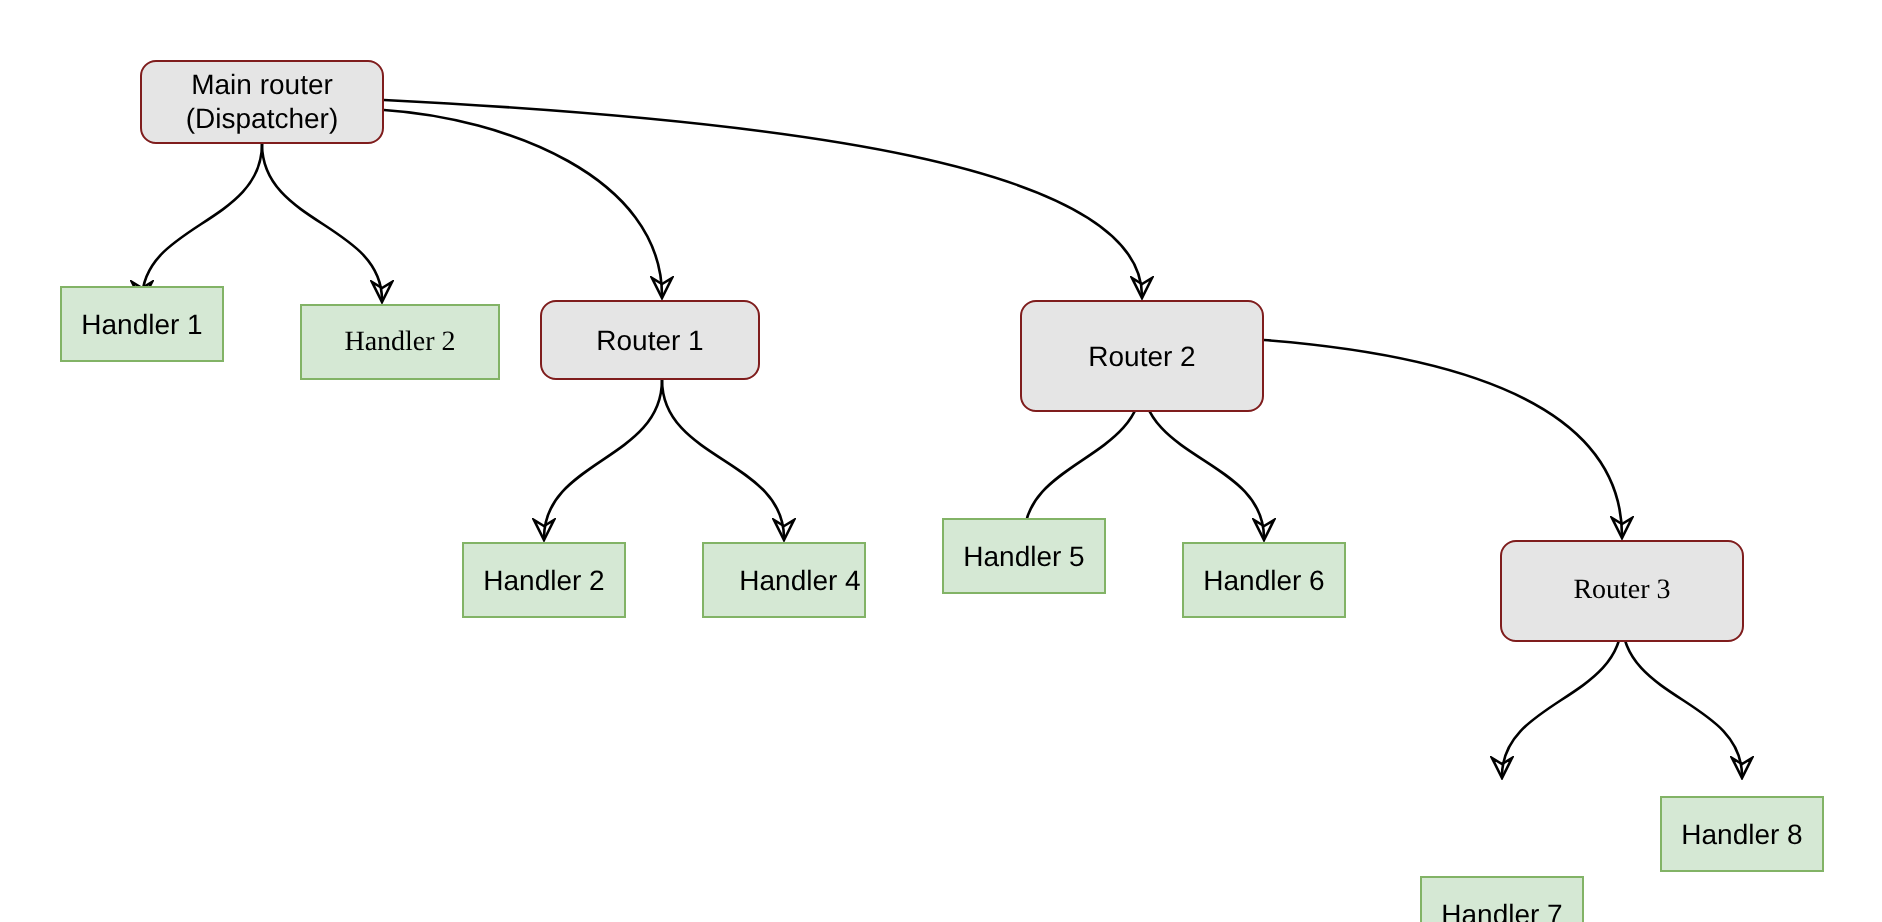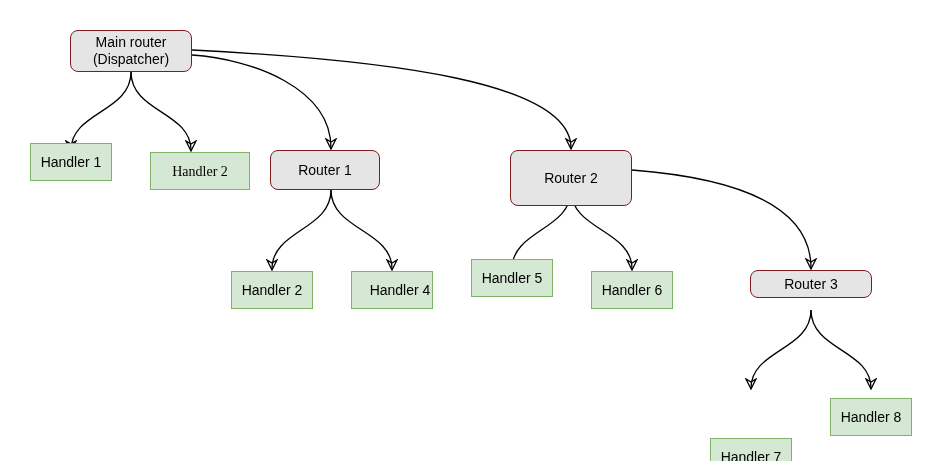--- a/index.html
+++ b/index.html
@@ -86,19 +86,19 @@
   <div class="node router" style="left:510px; top:150px; width:122px; height:56px;">Router 2</div>
 
   <div class="node handler" style="left:231px; top:271px; width:82px; height:38px;">Handler 2</div>
 
   <div class="node handler" style="left:351px; top:271px; width:82px; height:38px;padding-left:16px;">Handler 4</div>
 
   <div class="node handler" style="left:471px; top:259px; width:82px; height:38px;text-align:center;">Handler 5</div>
 
   <div class="node handler" style="left:591px; top:271px; width:82px; height:38px;">Handler 6</div>
 
-  <div class="node router" style="left:750px; top:270px; width:122px; height:28px;">Router 3</div>
+  <div class="node router" style="left:750px; top:270px; width:122px; height:51px;font-family:Liberation Serif, serif;">Router 3</div>
 
   <div class="node handler" style="left:710px; top:390px; width:82px; height:38px;margin-top:48px;">Handler 7</div>
 
   <div class="node handler" style="left:830px; top:398px; width:82px; height:38px;">Handler 8</div>
 
 </div>
 
 </body></html>

